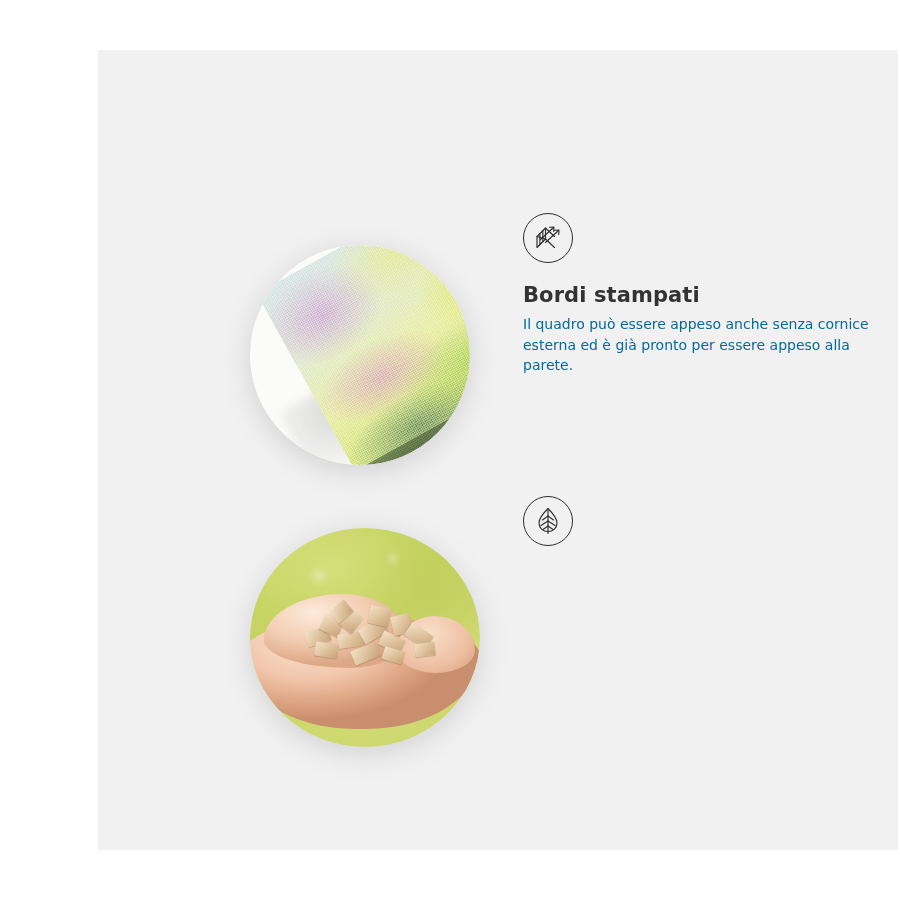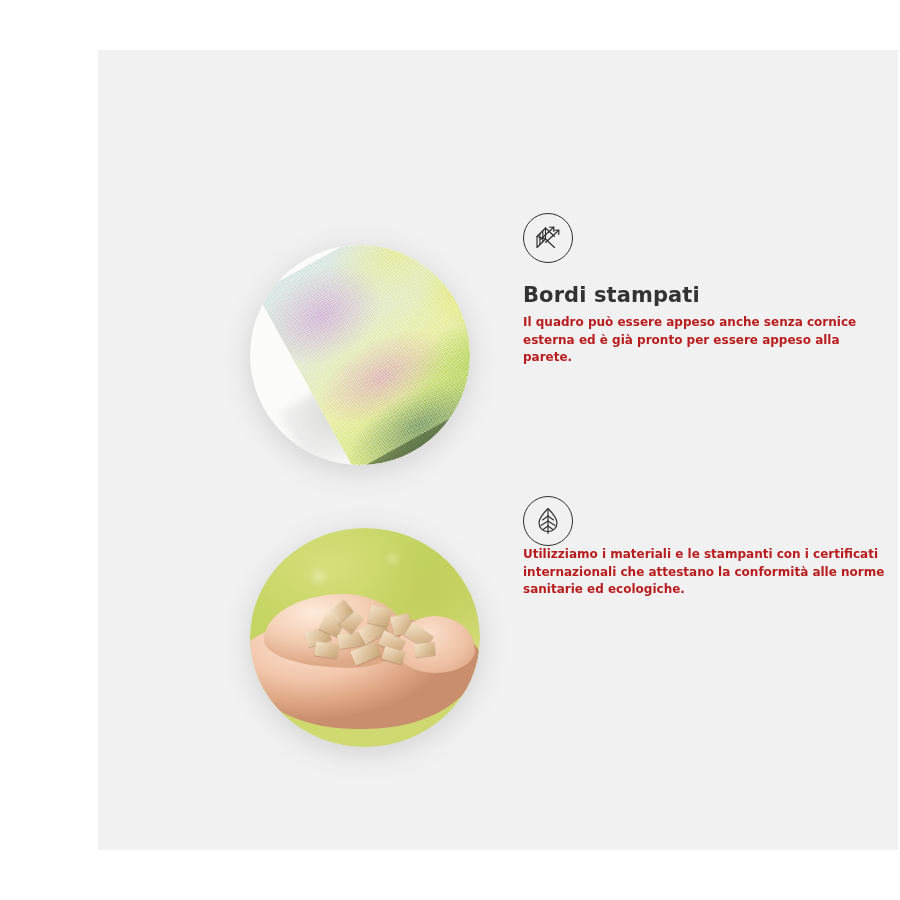--- a/index.html
+++ b/index.html
@@ -216,25 +216,24 @@
     margin: 20px 0 6px 0;
     font-size: 21px;
     font-weight: 600;
     color: #333333;
     letter-spacing: 0.1px;
     line-height: 1.2;
   }
 
   .feature-desc {
     margin: 0;
-    font-size: 12px;
-    color: #b91c1c;
+    font-size: 14px;
+    color: #0369a1;
     line-height: 1.46;
     max-width: 368px;
-    font-weight: bold;
   }
 
   .tc1 { top: 18px; }
   .tc2 { top: 18px; }
 </style>
 </head>
 <body>
 
 <div class="page">
 
@@ -313,19 +312,18 @@
               <path d="M17 5.5 L17 29.5"></path>
               <path d="M17 12 L11.5 16"></path>
               <path d="M17 12 L22.5 16"></path>
               <path d="M17 17 L10 21.5"></path>
               <path d="M17 17 L24 21.5"></path>
               <path d="M17 22 L12 25.5"></path>
               <path d="M17 22 L22 25.5"></path>
             </g>
           </svg>
         </div>
-        <p class="feature-desc">Utilizziamo i materiali e le stampanti con i certificati internazionali che attestano la conformità alle norme sanitarie ed ecologiche.</p>
       </div>
 
     </div>
 
   </div>
 </div>
 
 </body></html>

